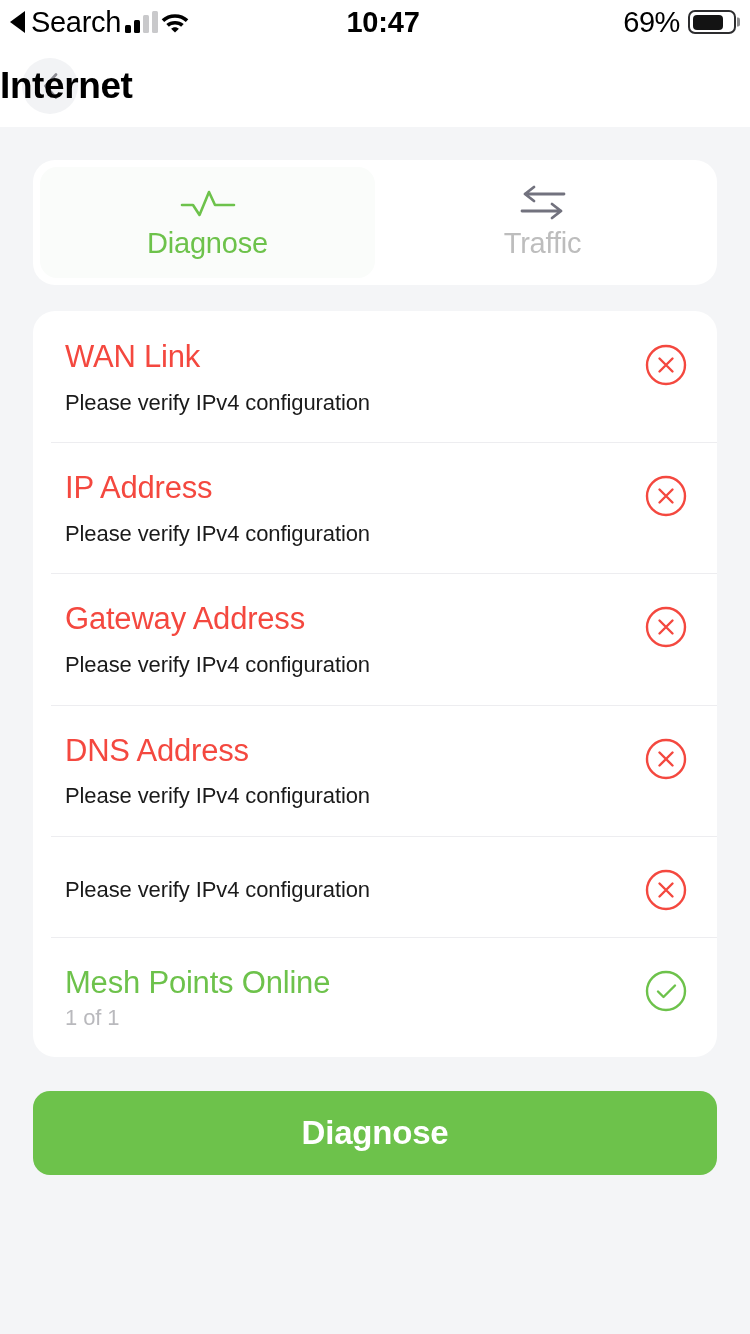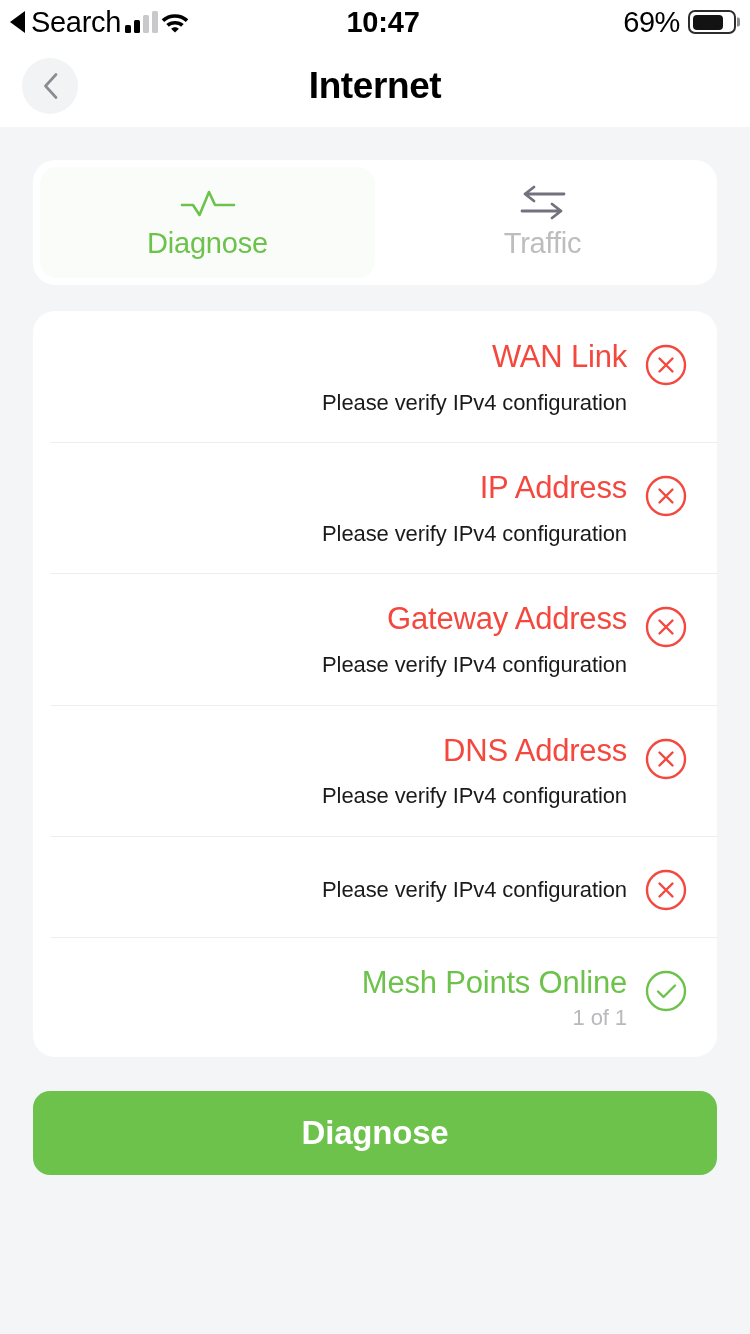--- a/index.html
+++ b/index.html
@@ -138,21 +138,21 @@
     justify-content: center;
     cursor: pointer;
     flex: 0 0 auto;
   }
   .chev {
     width: 15px; height: 26px;
   }
   .nav-title {
     position: absolute;
     left: 0; right: 0;
-    text-align: center;
+    text-align: left;
     font-size: 37px;
     font-weight: 700;
     color: #000;
     letter-spacing: -0.4px;
     pointer-events: none;
   }
 
   
   .content {
     padding: 33px 33px 13px 33px;
@@ -194,21 +194,20 @@
     margin-top: 26px;
     background: #ffffff;
     border-radius: 22px;
     overflow: hidden;
   }
   .row {
     position: relative;
     padding: 27px 30px 26px 32px;
     display: flex;
     align-items: flex-start;
-    text-align: right;
   }
   .row + .row::before {
     content: "";
     position: absolute;
     left: 18px; right: 0; top: 0;
     height: 1px;
     background: #ededf0;
   }
   .row-texts { flex: 1; min-width: 0; }
   .row-title {

